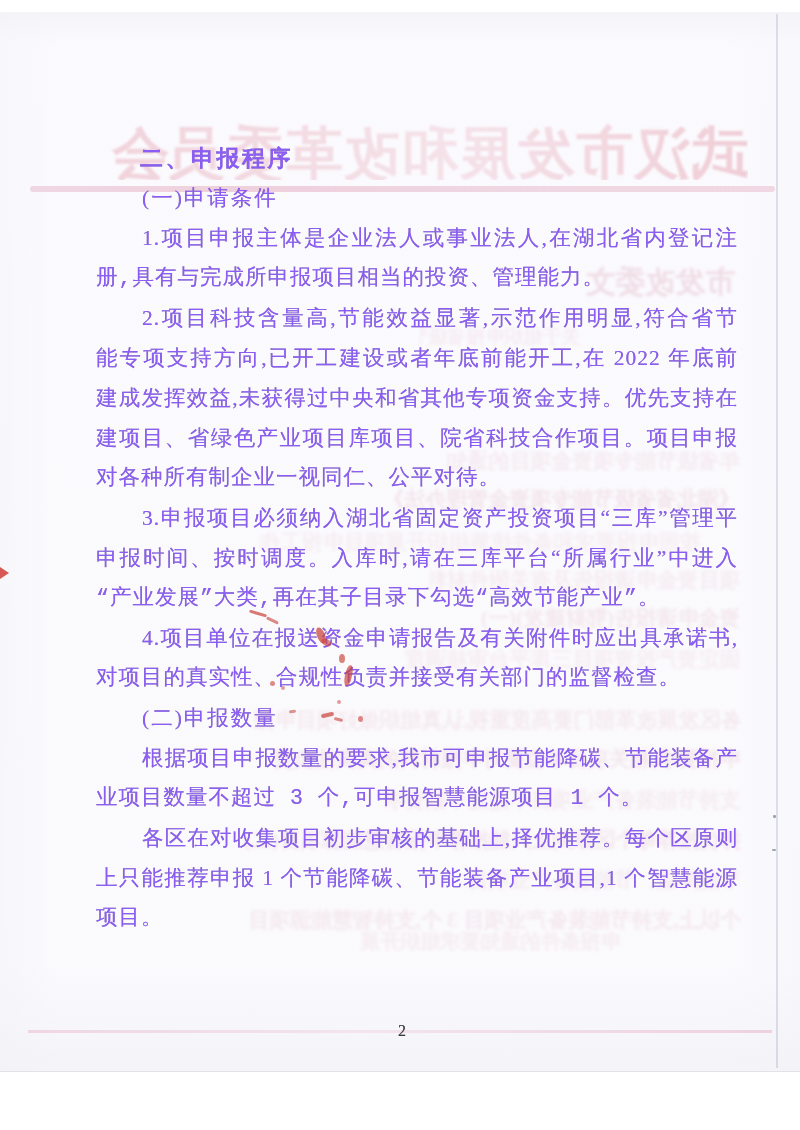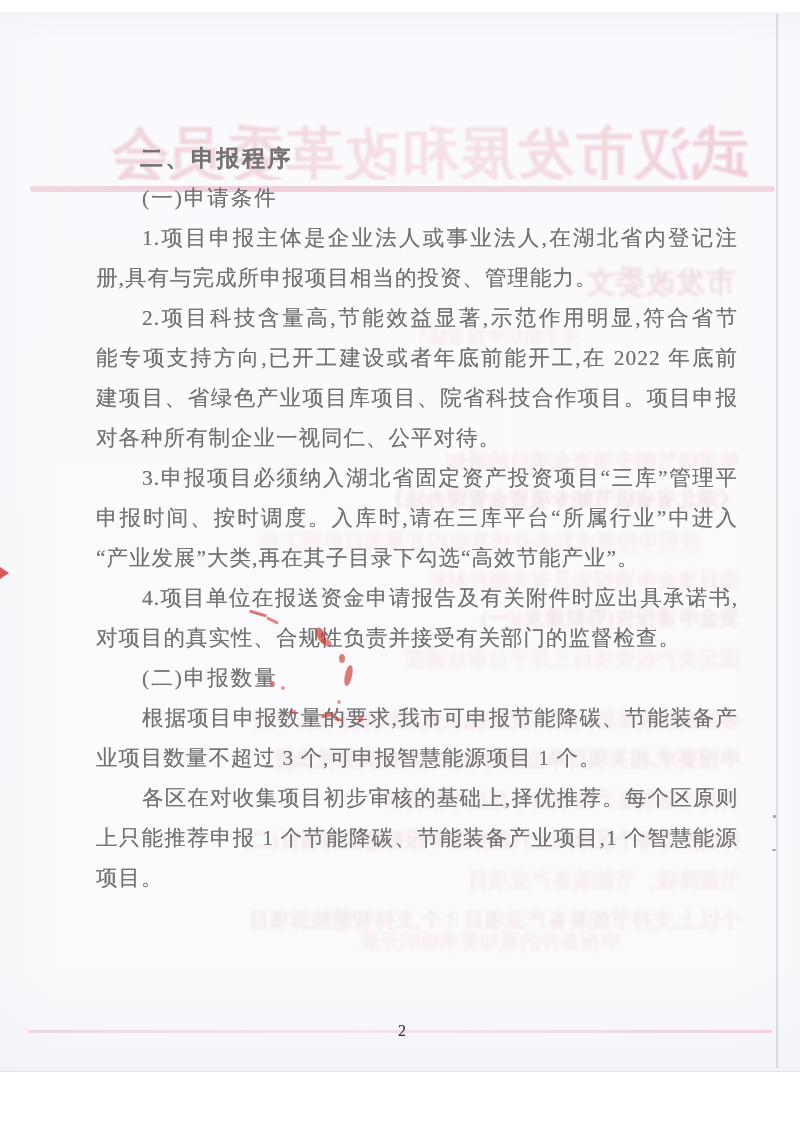--- a/index.html
+++ b/index.html
@@ -39,25 +39,25 @@
   .bleed-band2{position:absolute;left:28px;top:1030px;width:744px;height:3px;
     background:linear-gradient(90deg,rgba(230,178,196,.45),rgba(236,190,206,.30) 45%,rgba(229,176,195,.50));
     filter:blur(.5px);}
   .ghost{position:absolute;transform:scaleX(-1);color:#cf8ba0;white-space:nowrap;
     overflow:hidden;font-weight:700;filter:blur(1.4px);
     font-family:"Liberation Serif","DejaVu Serif",serif;}
 
   
   #doc-content{position:absolute;left:96px;top:138px;width:642px;}
   .row{
-    height:40px;line-height:40px;font-size:21.5px;color:#737373;
+    height:40px;line-height:40px;font-size:21.5px;color:#8b5cf6;
     letter-spacing:1px;text-align:justify;text-align-last:justify;
     overflow:hidden;text-shadow:0 0 .6px rgba(44,43,51,.45);
   }
-  .row.end{text-align-last:left;}
+  .row.end{text-align-last:left;font-family:Liberation Mono, monospace;}
   .row.first{text-indent:46px;}
   .row.h1{font-family:"Liberation Sans","DejaVu Sans",sans-serif;font-weight:700;
     font-size:23px;padding-left:44px;text-align-last:left;letter-spacing:2.5px;}
   .row.h2{font-weight:400;padding-left:46px;text-align-last:left;letter-spacing:2px;}
 
   #page-number{position:absolute;left:372px;top:1018px;width:60px;height:26px;
     line-height:26px;text-align:center;font-size:16px;color:#3a3a42;
     text-shadow:0 0 .5px rgba(58,58,66,.5);}
 
   
@@ -111,20 +111,21 @@
   </div>
 
 <div id="doc-content">
 
 <div class="row h1">二、申报程序</div>
     <div class="row h2">(一)申请条件</div>
     <div class="row first">1.项目申报主体是企业法人或事业法人,在湖北省内登记注</div>
     <div class="row end">册,具有与完成所申报项目相当的投资、管理能力。</div>
     <div class="row first">2.项目科技含量高,节能效益显著,示范作用明显,符合省节</div>
     <div class="row mid">能专项支持方向,已开工建设或者年底前能开工,在 2022 年底前</div>
+    <div class="row mid">建成发挥效益,未获得过中央和省其他专项资金支持。优先支持在</div>
     <div class="row mid">建项目、省绿色产业项目库项目、院省科技合作项目。项目申报中</div>
     <div class="row end">对各种所有制企业一视同仁、公平对待。</div>
     <div class="row first">3.申报项目必须纳入湖北省固定资产投资项目“三库”管理平台</div>
     <div class="row mid">申报时间、按时调度。入库时,请在三库平台“所属行业”中进入</div>
     <div class="row end">“产业发展”大类,再在其子目录下勾选“高效节能产业”。</div>
     <div class="row first">4.项目单位在报送资金申请报告及有关附件时应出具承诺书,</div>
     <div class="row end">对项目的真实性、合规性负责并接受有关部门的监督检查。</div>
     <div class="row h2">(二)申报数量</div>
     <div class="row first">根据项目申报数量的要求,我市可申报节能降碳、节能装备产</div>
     <div class="row end">业项目数量不超过 3 个,可申报智慧能源项目 1 个。</div>

